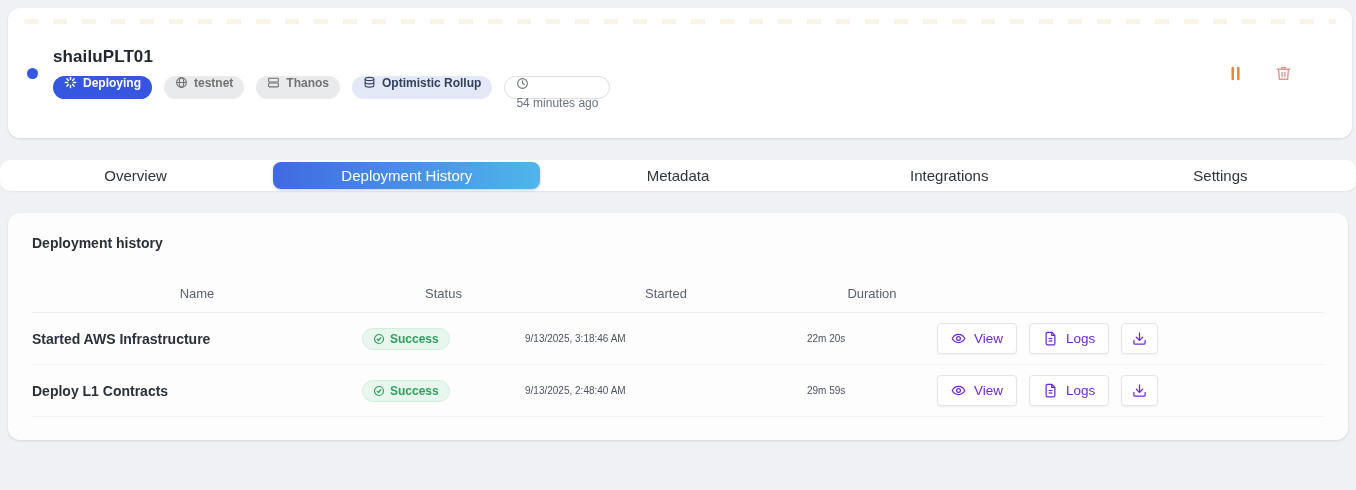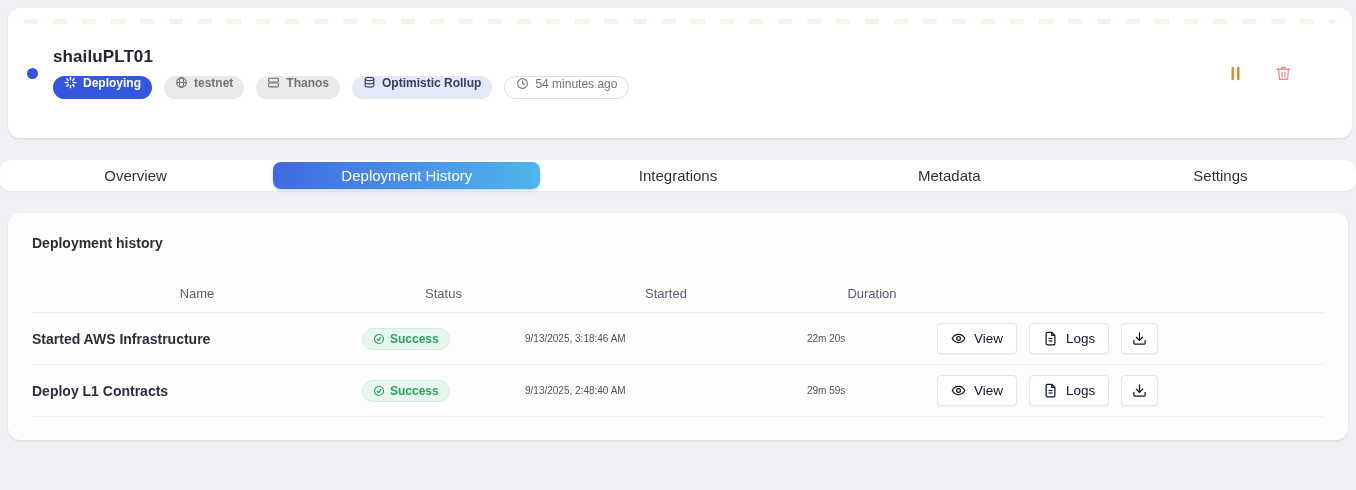--- a/index.html
+++ b/index.html
@@ -40,21 +40,21 @@
   .badge-row { display:flex; align-items:center; gap:12px; }
   .badge {
     display:inline-flex; gap:6px;
     height:23px; padding:0 11px; border-radius:999px;
     font-size:12px; font-weight:600; white-space:nowrap;
   }
   .badge svg { flex:0 0 auto; }
   .badge-deploying { background:var(--accent-blue,#3556E0); color:#FFFFFF; }
   .badge-tag { background:#E9EAEC; color:#737373; }
   .badge-rollup { background:#E3E9F7; color:#33405E; }
-  .badge-time { background:#FFFFFF; border:1px solid #DCDEE3; color:#6B7380; font-weight:400; }
+  .badge-time { background:#FFFFFF; border:1px solid #DCDEE3; color:#6B7380; font-weight:400;flex-direction:column; }
   .header-actions { margin-left:auto; display:flex; align-items:center; gap:29px; }
   .icon-btn { background:none; border:none; cursor:pointer; display:flex; align-items:center; padding:2px; }
   .pause-glyph { color:var(--pause-orange,#E8832E); }
   .trash-glyph { color:var(--trash-red,#E59595); }
 
   
   .tab-bar {
     margin:22px 0 0 0;
     height:31px;
     background:#FFFFFF;
@@ -96,21 +96,21 @@
     background:var(--success-bg,#E7F7EE); border:1px solid #D2EFDD;
     color:var(--success-text,#31A05F); font-size:12px; font-weight:600;
     justify-self:start;
   }
   .actions-cell { display:flex; align-items:center; gap:12px; }
   .row-btn {
     display:inline-flex; align-items:center; gap:8px;
     height:31px; padding:0 13px;
     background:#FFFFFF; border:1px solid #E3E5E9; border-radius:4px;
     box-shadow:0 1px 2px rgba(16,24,40,.05);
-    font-size:13.5px; color:#0f172a; font-family:inherit; cursor:pointer;
+    font-size:13.5px; color:#6d28d9; font-family:inherit; cursor:pointer;
   }
   .row-btn.icon-only { padding:0 10px; }
   svg { display:block; }
 </style>
 </head>
 <body>
 
 <div class="card header-card">
   <div class="deploy-progress"></div>
   <div class="status-dot"></div>
@@ -199,22 +199,22 @@
             <line x1="14" y1="10.5" x2="14" y2="16.5"></line>
           </svg>
       </span>
     </button>
   </div>
 </div>
 
 <div class="tab-bar">
   <div class="tab">Overview</div>
   <div class="tab active">Deployment History</div>
+  <div class="tab">Metadata</div>
   <div class="tab">Integrations</div>
-  <div class="tab">Metadata</div>
   <div class="tab">Settings</div>
 </div>
 
 <div class="card history-card">
   <div class="history-title">Deployment history</div>
 
   <div class="grid-row head-row">
     <div class="head-cell">Name</div>
     <div class="head-cell">Status</div>
     <div class="head-cell">Started</div>

